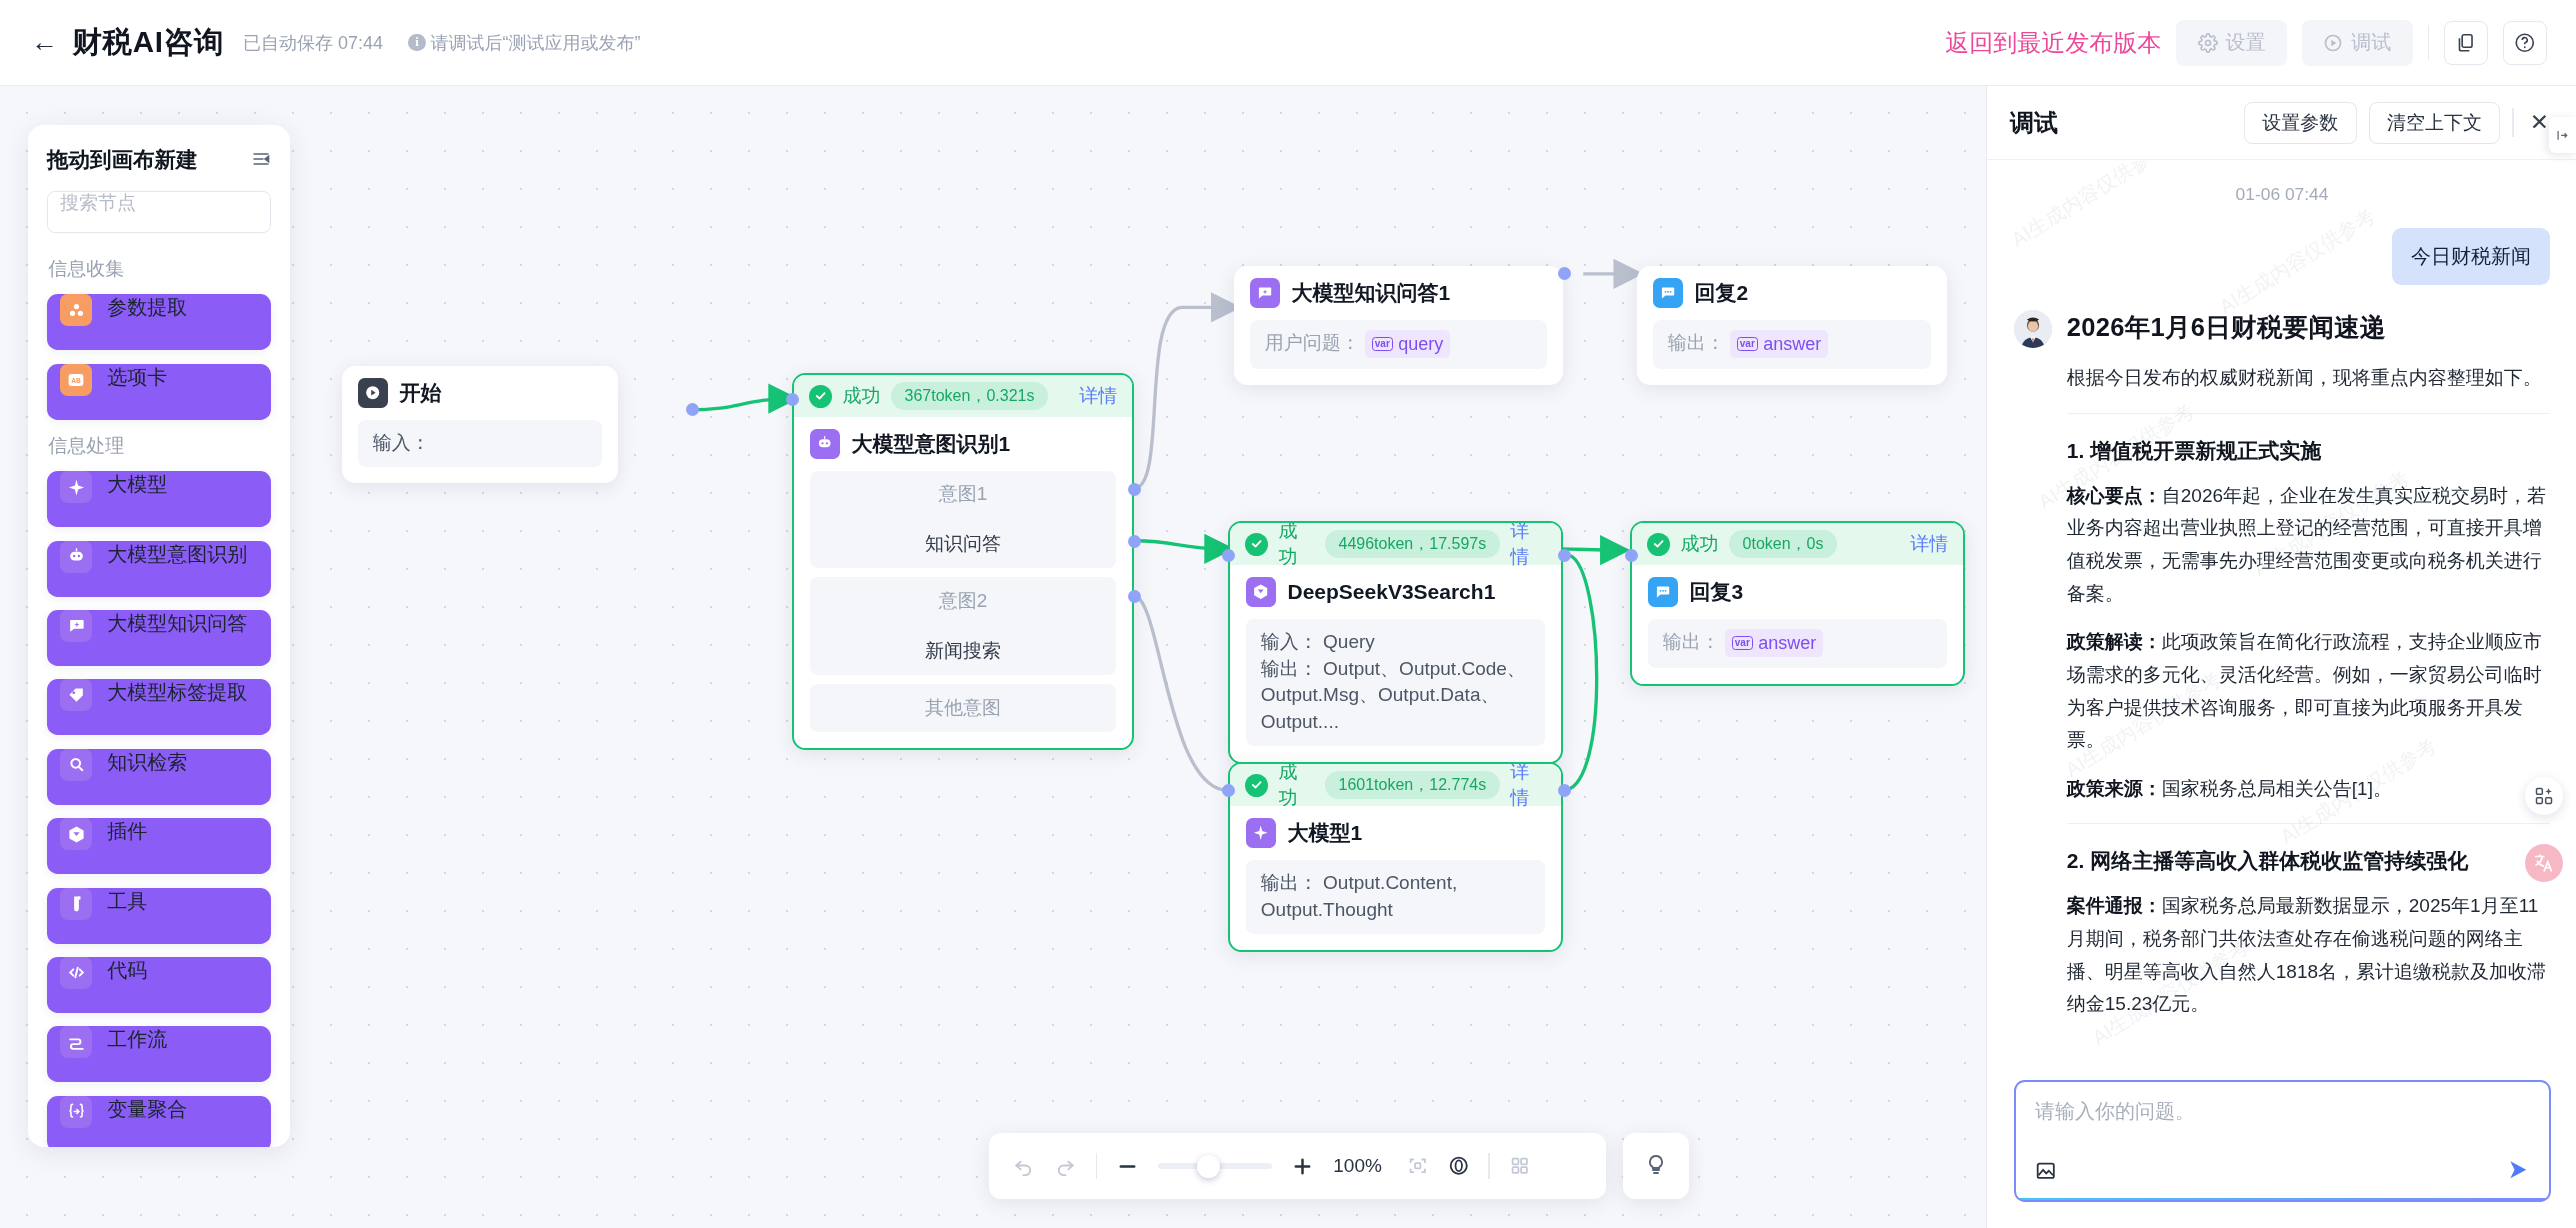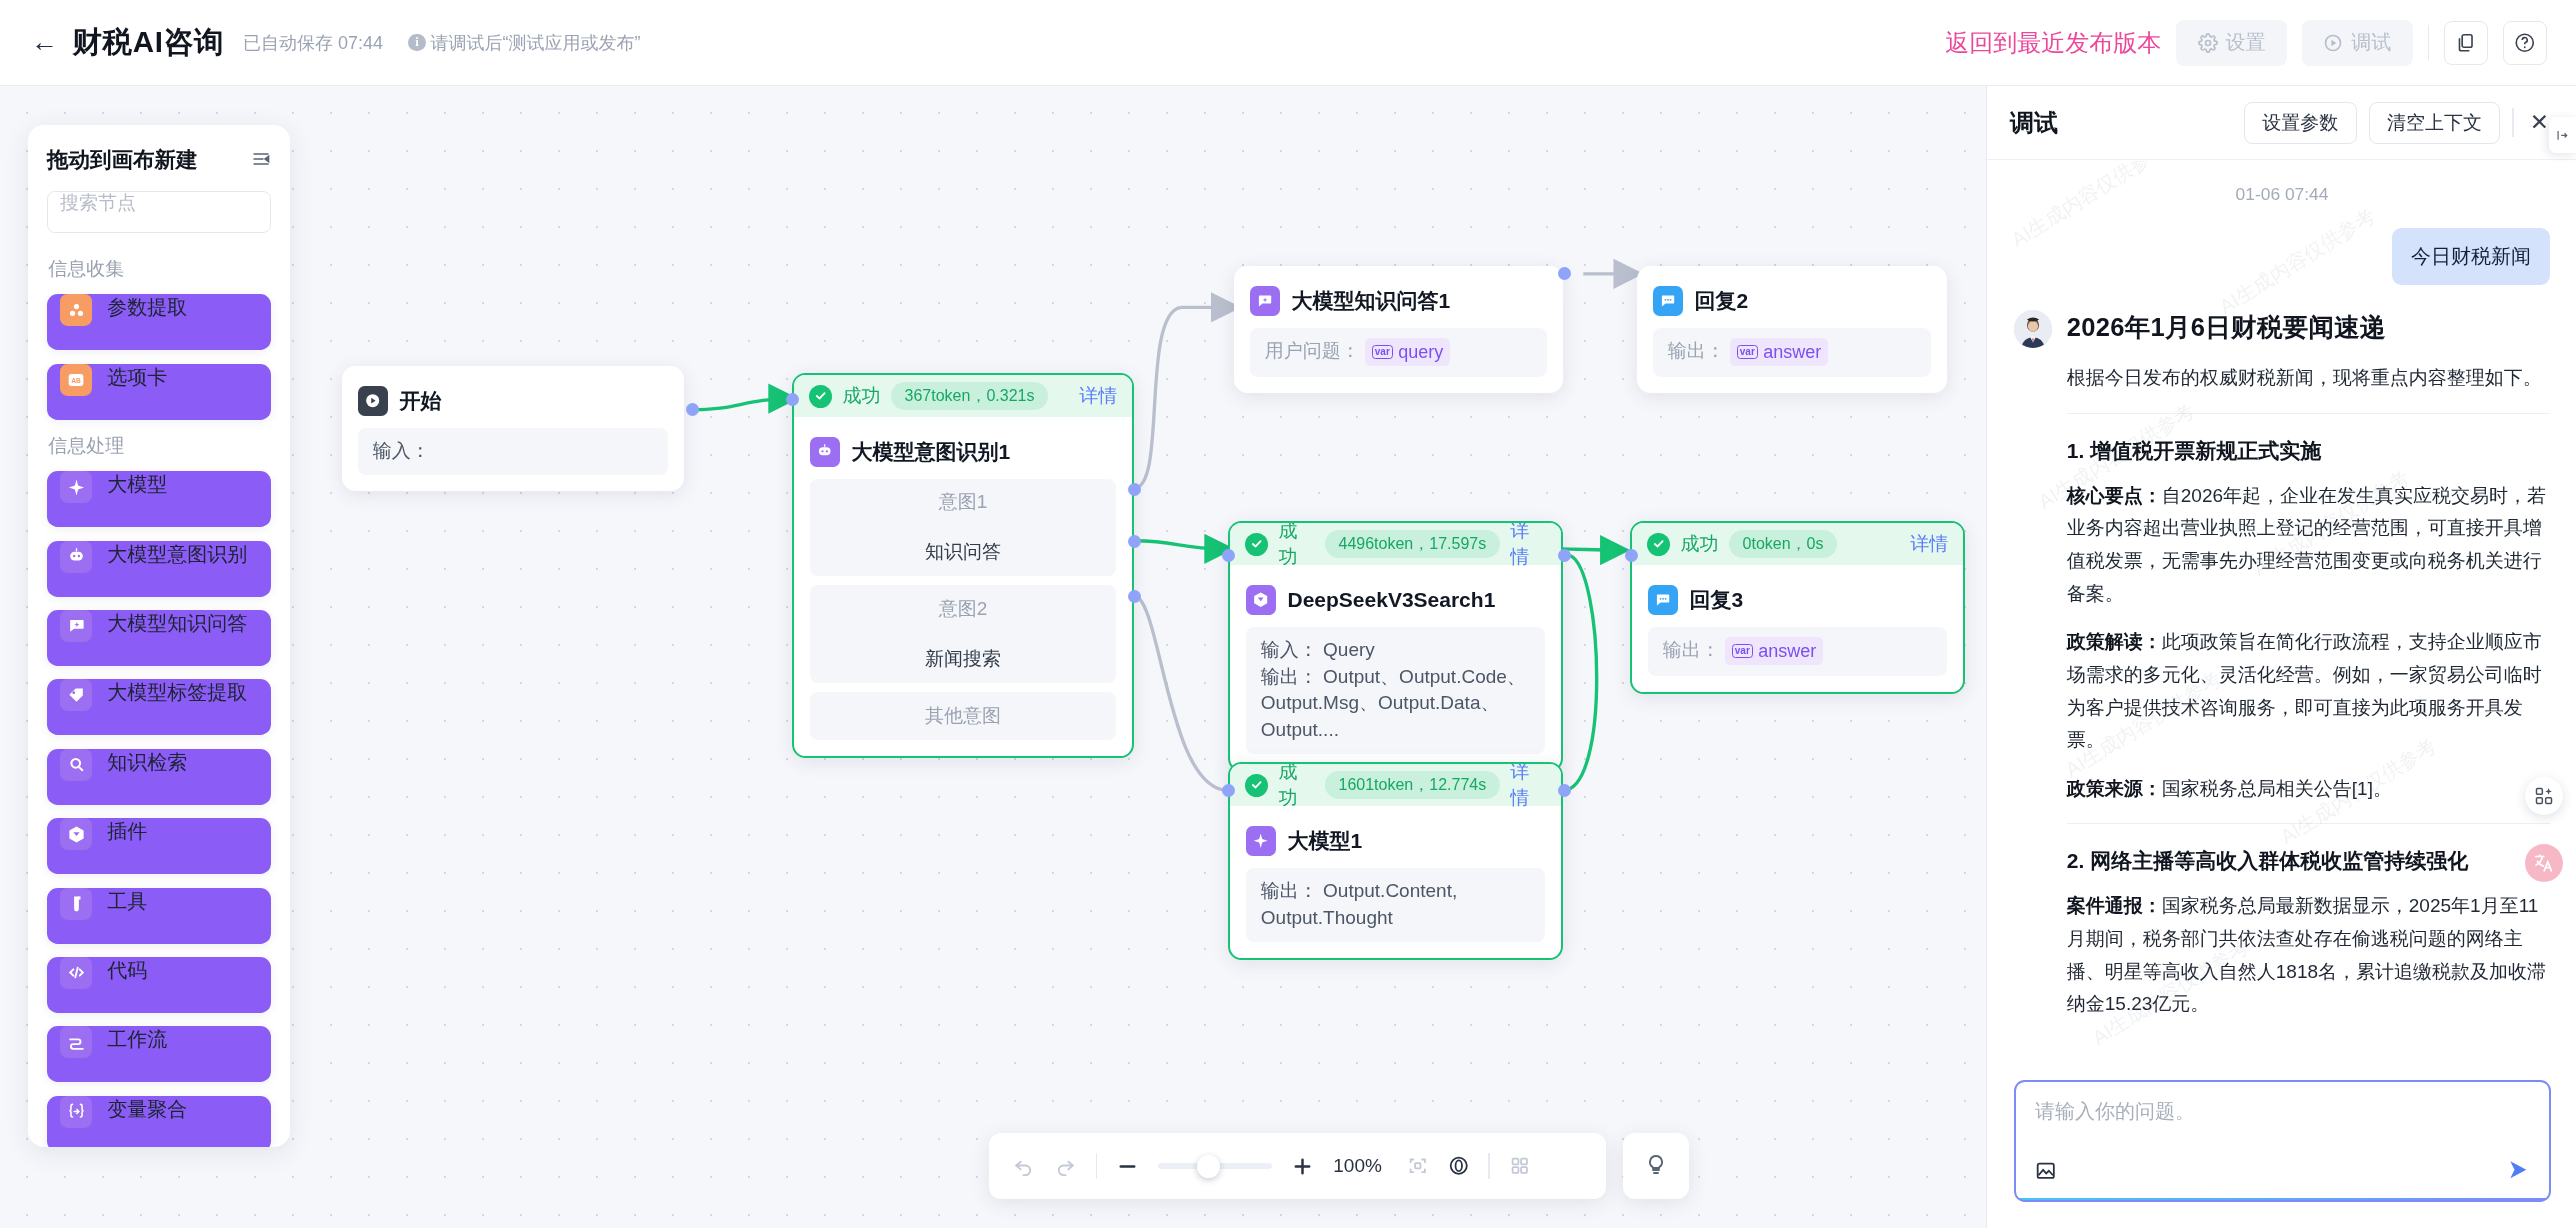--- a/index.html
+++ b/index.html
@@ -101,21 +101,21 @@
   .check-circle {
     width: 23px; height: 23px; border-radius: 50%; background: #16c274;
     display: flex; align-items: center; justify-content: center; flex: 0 0 auto;
   }
   .st-text { font-size: 19px; color: #16a765; font-weight: 500; }
   .st-pill {
     background: #c9f0dc; color: #16a765; font-size: 16px;
     border-radius: 14.8px; padding: 3.4px 13.4px; white-space: nowrap;
   }
   .st-detail { margin-left: auto; font-size: 19px; color: #5b7cfa; cursor: pointer; }
-  .node-body { padding: 20px 16px 16px 16px; }
+  .node-body { padding: 12px 16px 16px 16px; }
   .node-head { display: flex; align-items: center; gap: 12px; margin-bottom: 12px; }
   .nh-ico { width: 29.5px; height: 29.5px; border-radius: 6.7px; display:flex; align-items:center; justify-content:center; flex:0 0 auto; }
   .nh-ico.dark { background: #39414f; }
   .nh-ico.purple { background: #9c6ef2; }
   .nh-ico.blue { background: #36a4f5; }
   .nh-title { font-size: 21px; font-weight: 600; color: #111823; }
   .field {
     background: #f4f6fa; border-radius: 8px; padding: 10.7px 14.8px;
     font-size: 19px; color: #4c5666; margin-bottom: 9.4px; line-height: 1.4;
   }
@@ -419,21 +419,21 @@
             <path d="M7 3 a2 2 0 0 0-2 2 v4 a2 2 0 0 1-2 2 a2 2 0 0 1 2 2 v4 a2 2 0 0 0 2 2"></path>
             <path d="M17 3 a2 2 0 0 1 2 2 v4 a2 2 0 0 0 2 2 a2 2 0 0 0-2 2 v4 a2 2 0 0 1-2 2"></path>
             <path d="M9 12 h6 m-2.5-2.5 L15 12 l-2.5 2.5"></path>
           </svg>
       </div>
       <div class="np-label">变量聚合</div>
     </div>
 
   </div>
 
-  <div class="node" style="left:342px; top:280px; width:342px;">
+  <div class="node" style="left:342px; top:280px; width:276px;">
     <div class="node-body">
       <div class="node-head">
         <div class="nh-ico dark">
           <svg width="17.4" height="17.4" viewBox="0 0 24 24" fill="none">
               <circle cx="12" cy="12" r="9" fill="#fff"></circle>
               <polygon points="10,8 16,12 10,16" fill="#39414f"></polygon>
             </svg>
         </div>
         <div class="nh-title">开始</div>
       </div>

